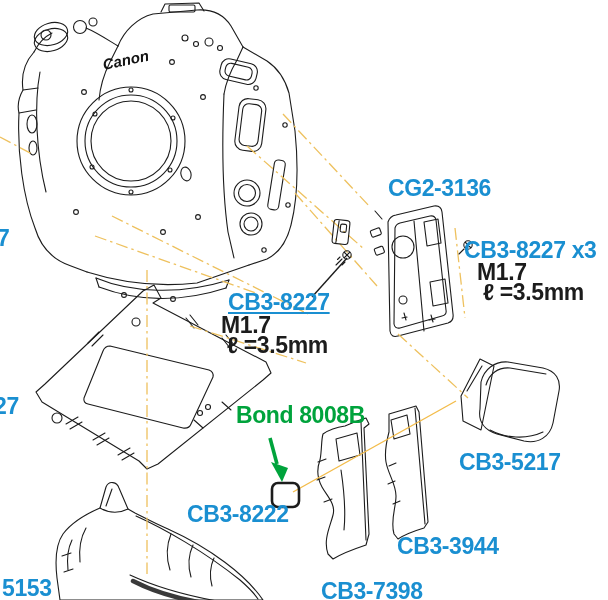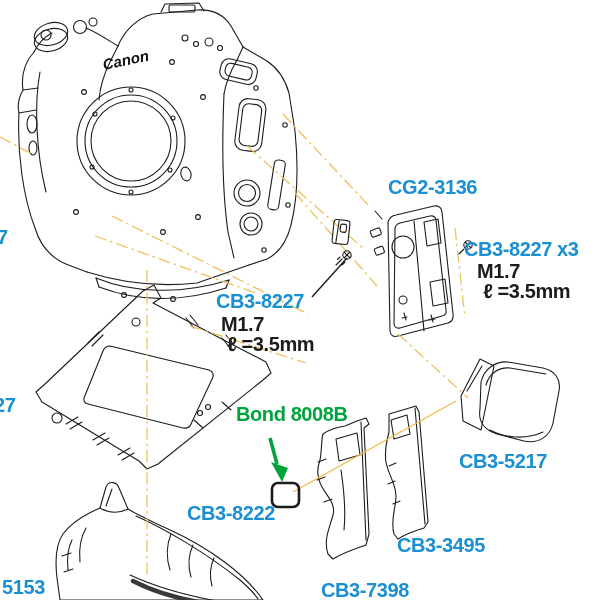--- a/index.html
+++ b/index.html
@@ -5,21 +5,21 @@
   html,body{margin:0;padding:0;background:#fff;}
   .stage{position:relative;width:608px;height:600px;background:#fff;overflow:hidden;
          font-family:"Liberation Sans","DejaVu Sans",sans-serif;}
   svg{position:absolute;left:0;top:0;}
   .art path,.art rect,.art circle,.art ellipse{stroke:var(--ink);fill:none;stroke-width:1.1;
       stroke-linecap:round;stroke-linejoin:round;}
   .part{fill:#fff;}
   .dk{fill:var(--ink);stroke:none !important;}
   .axis path{stroke:var(--axis);fill:none;stroke-width:1.3;stroke-dasharray:12 4 2.5 4;}
   .solidaxis{stroke:var(--axis2);fill:none;stroke-width:1.4;}
-  .lbl{position:absolute;font-weight:bold;font-size:20px;line-height:1;letter-spacing:-0.4px;
+  .lbl{position:absolute;font-weight:bold;font-size:23px;line-height:1;letter-spacing:-0.4px;
        white-space:nowrap;}
   .blue{color:var(--blue);}
   .blk{color:var(--ink);}
   .grn{color:var(--green);}
   .logo{font-weight:bold;font-style:italic;font-size:15px;fill:#141414;stroke:none;}
 </style>
 </head>
 <body>
 
 <div class="stage">
@@ -248,24 +248,24 @@
   <g>
     <path d="M270,438 L277,464" style="stroke:var(--green);stroke-width:3.6;fill:none;"></path>
     <polygon points="271,462 288,468 282,482" style="fill:var(--green);"></polygon>
   </g>
 </svg>
 
   <div class="lbl blue" style="left:388px;top:177px;">CG2-3136</div>
   <div class="lbl blue" style="left:464px;top:239px;">CB3-8227 x3</div>
   <div class="lbl blk" style="left:477px;top:261px;">M1.7</div>
   <div class="lbl blk" style="left:483px;top:281px;">ℓ =3.5mm</div>
-  <div class="lbl blue" style="left:216px;top:291px;">CB3-8227</div>
+  <div class="lbl blue" style="left:228px;top:291px;text-decoration:underline;">CB3-8227</div>
   <div class="lbl blk" style="left:221px;top:314px;">M1.7</div>
   <div class="lbl blk" style="left:227px;top:334px;">ℓ =3.5mm</div>
   <div class="lbl grn" style="left:236px;top:404px;">Bond 8008B</div>
   <div class="lbl blue" style="left:187px;top:503px;">CB3-8222</div>
   <div class="lbl blue" style="left:459px;top:451px;">CB3-5217</div>
-  <div class="lbl blue" style="left:397px;top:535px;">CB3-3495</div>
+  <div class="lbl blue" style="left:397px;top:535px;">CB3-3944</div>
   <div class="lbl blue" style="left:321px;top:580px;">CB3-7398</div>
   <div class="lbl blue" style="left:2px;top:577px;">5153</div>
   <div class="lbl blue" style="left:-3px;top:227px;">7</div>
   <div class="lbl blue" style="left:-6px;top:395px;">27</div>
 </div>
 
 </body></html>

